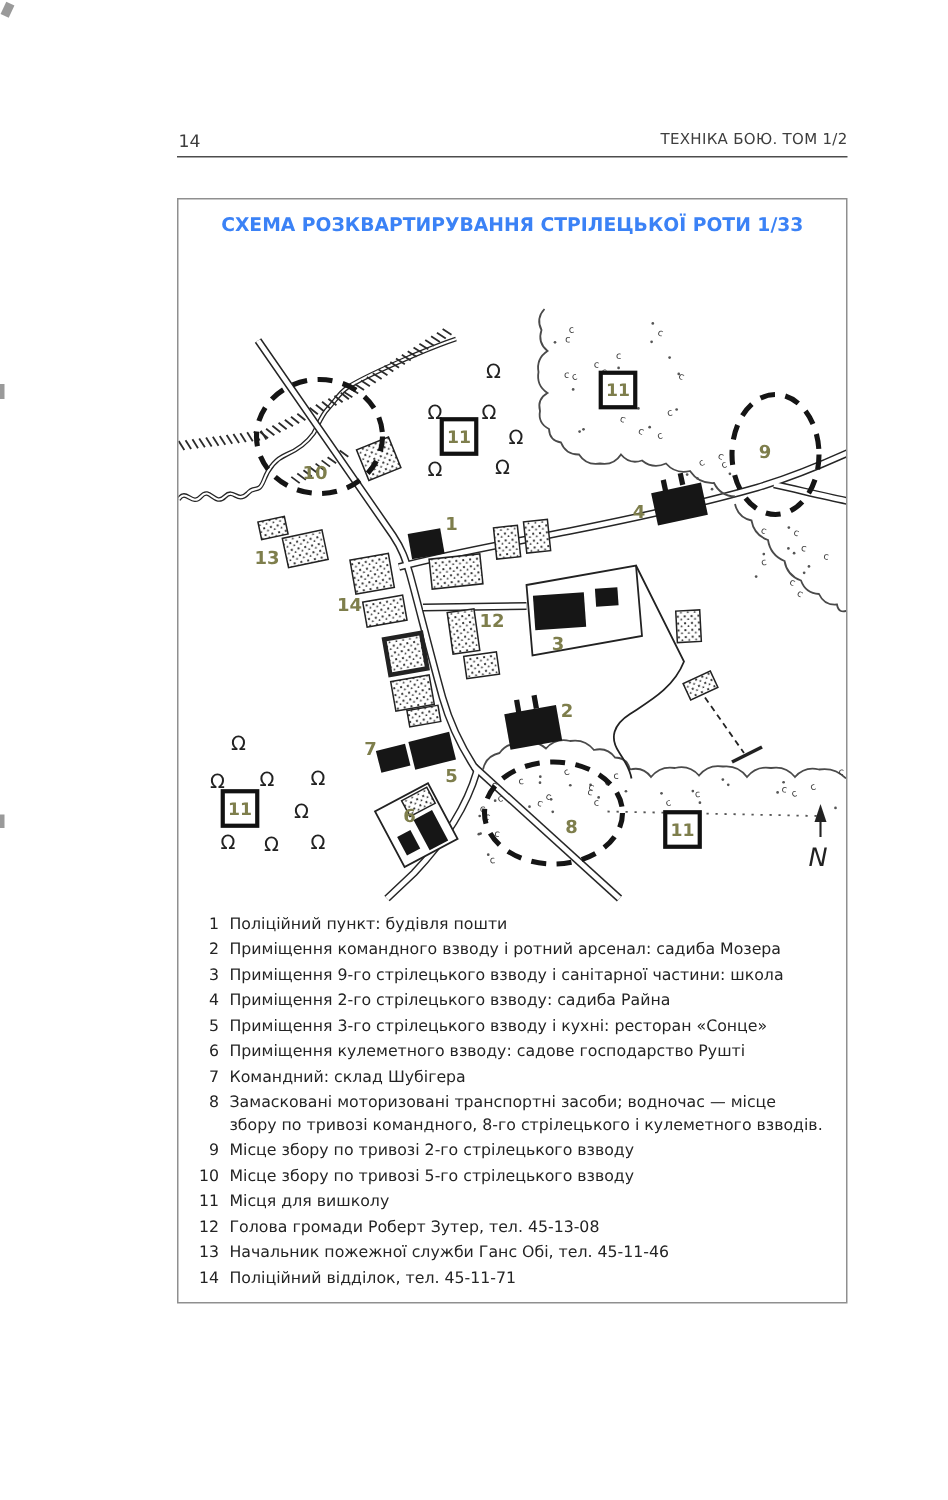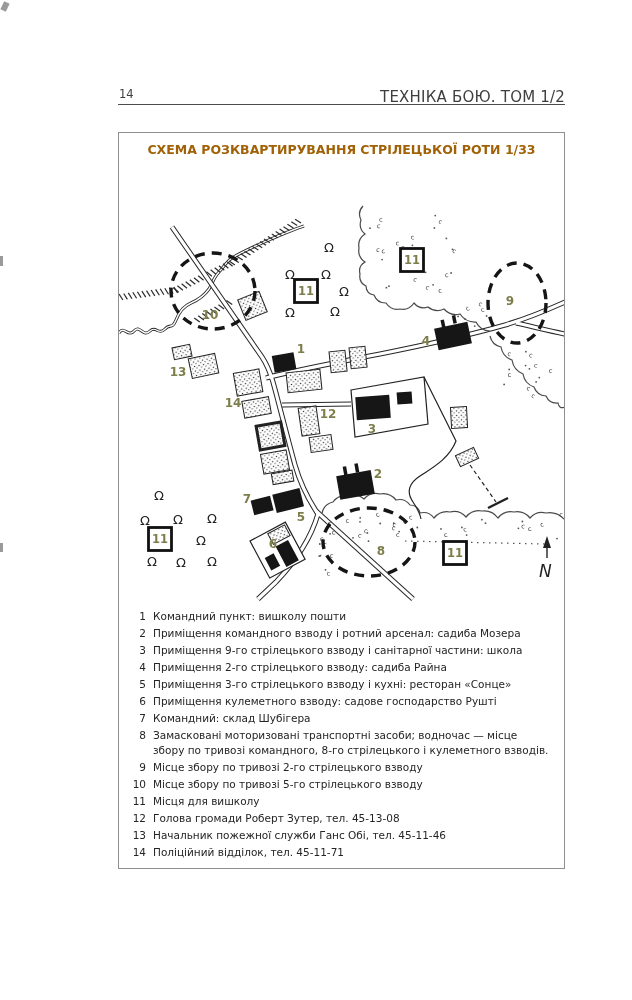--- a/index.html
+++ b/index.html
@@ -1,24 +1,24 @@
 <!DOCTYPE html>
 <html><head>
 <meta charset="utf-8">
 <style>
   html,body{margin:0;padding:0;background:#ffffff;}
   .page{position:relative;width:632px;height:1000px;background:#fff;overflow:hidden;
         font-family:"DejaVu Sans",sans-serif;outline:1px solid #e2e2e2;}
   .pagenum{position:absolute;left:119px;top:87px;font-size:11.5px;color:#3e3e3e;}
-  .runtitle{position:absolute;right:67px;top:88px;font-size:15px;color:#3e3e3e;letter-spacing:.2px;}
+  .runtitle{position:absolute;right:67px;top:88px;font-size:10px;color:#3e3e3e;letter-spacing:.2px;}
   .hrule{position:absolute;left:118px;top:104px;width:447px;border-top:1.4px solid #4d4d4d;}
   .figbox{position:absolute;left:118px;top:132px;width:447px;height:737px;
           border:1.5px solid #8f8f8f;box-sizing:border-box;background:#fff;}
   .figtitle{position:absolute;top:9px;left:0;width:100%;text-align:center;
-            font-weight:bold;font-size:12.5px;color:#a16207;}
+            font-weight:bold;font-size:12.5px;color:#3b82f6;}
   svg.map{position:absolute;left:0;top:55px;}
   .legend{position:absolute;left:0;top:476px;width:443px;}
   .lrow{display:flex;margin-bottom:2px;font-size:10.5px;line-height:15px;color:#242424;}
   .lnum{flex:0 0 27px;width:27px;text-align:right;}
   .ltxt{flex:1;margin-left:7px;padding-right:12px;}
   .speck{position:absolute;background:#9a9a9a;}
 </style>
 </head>
 <body>
 
@@ -341,21 +341,21 @@
       <g id="g-north">
           <line x1="547" y1="558" x2="547" y2="543" stroke="#222" stroke-width="1.4"></line>
           <polygon points="547,536 543,548 551,548" fill="#222"></polygon>
           <text x="539" y="577" font-size="17" font-style="italic" fill="#222">N</text>
         </g>
     </svg>
 
     <div class="legend" id="legend">
       <div class="lrow">
         <span class="lnum">1</span>
-        <span class="ltxt">Командний пункт: вишколу пошти</span>
+        <span class="ltxt">Поліційний пункт: будівля пошти</span>
       </div>
 
       <div class="lrow">
         <span class="lnum">2</span>
         <span class="ltxt">Приміщення командного взводу і ротний арсенал: садиба Мозера</span>
       </div>
 
       <div class="lrow">
         <span class="lnum">3</span>
         <span class="ltxt">Приміщення 9-го стрілецького взводу і санітарної частини: школа</span>

